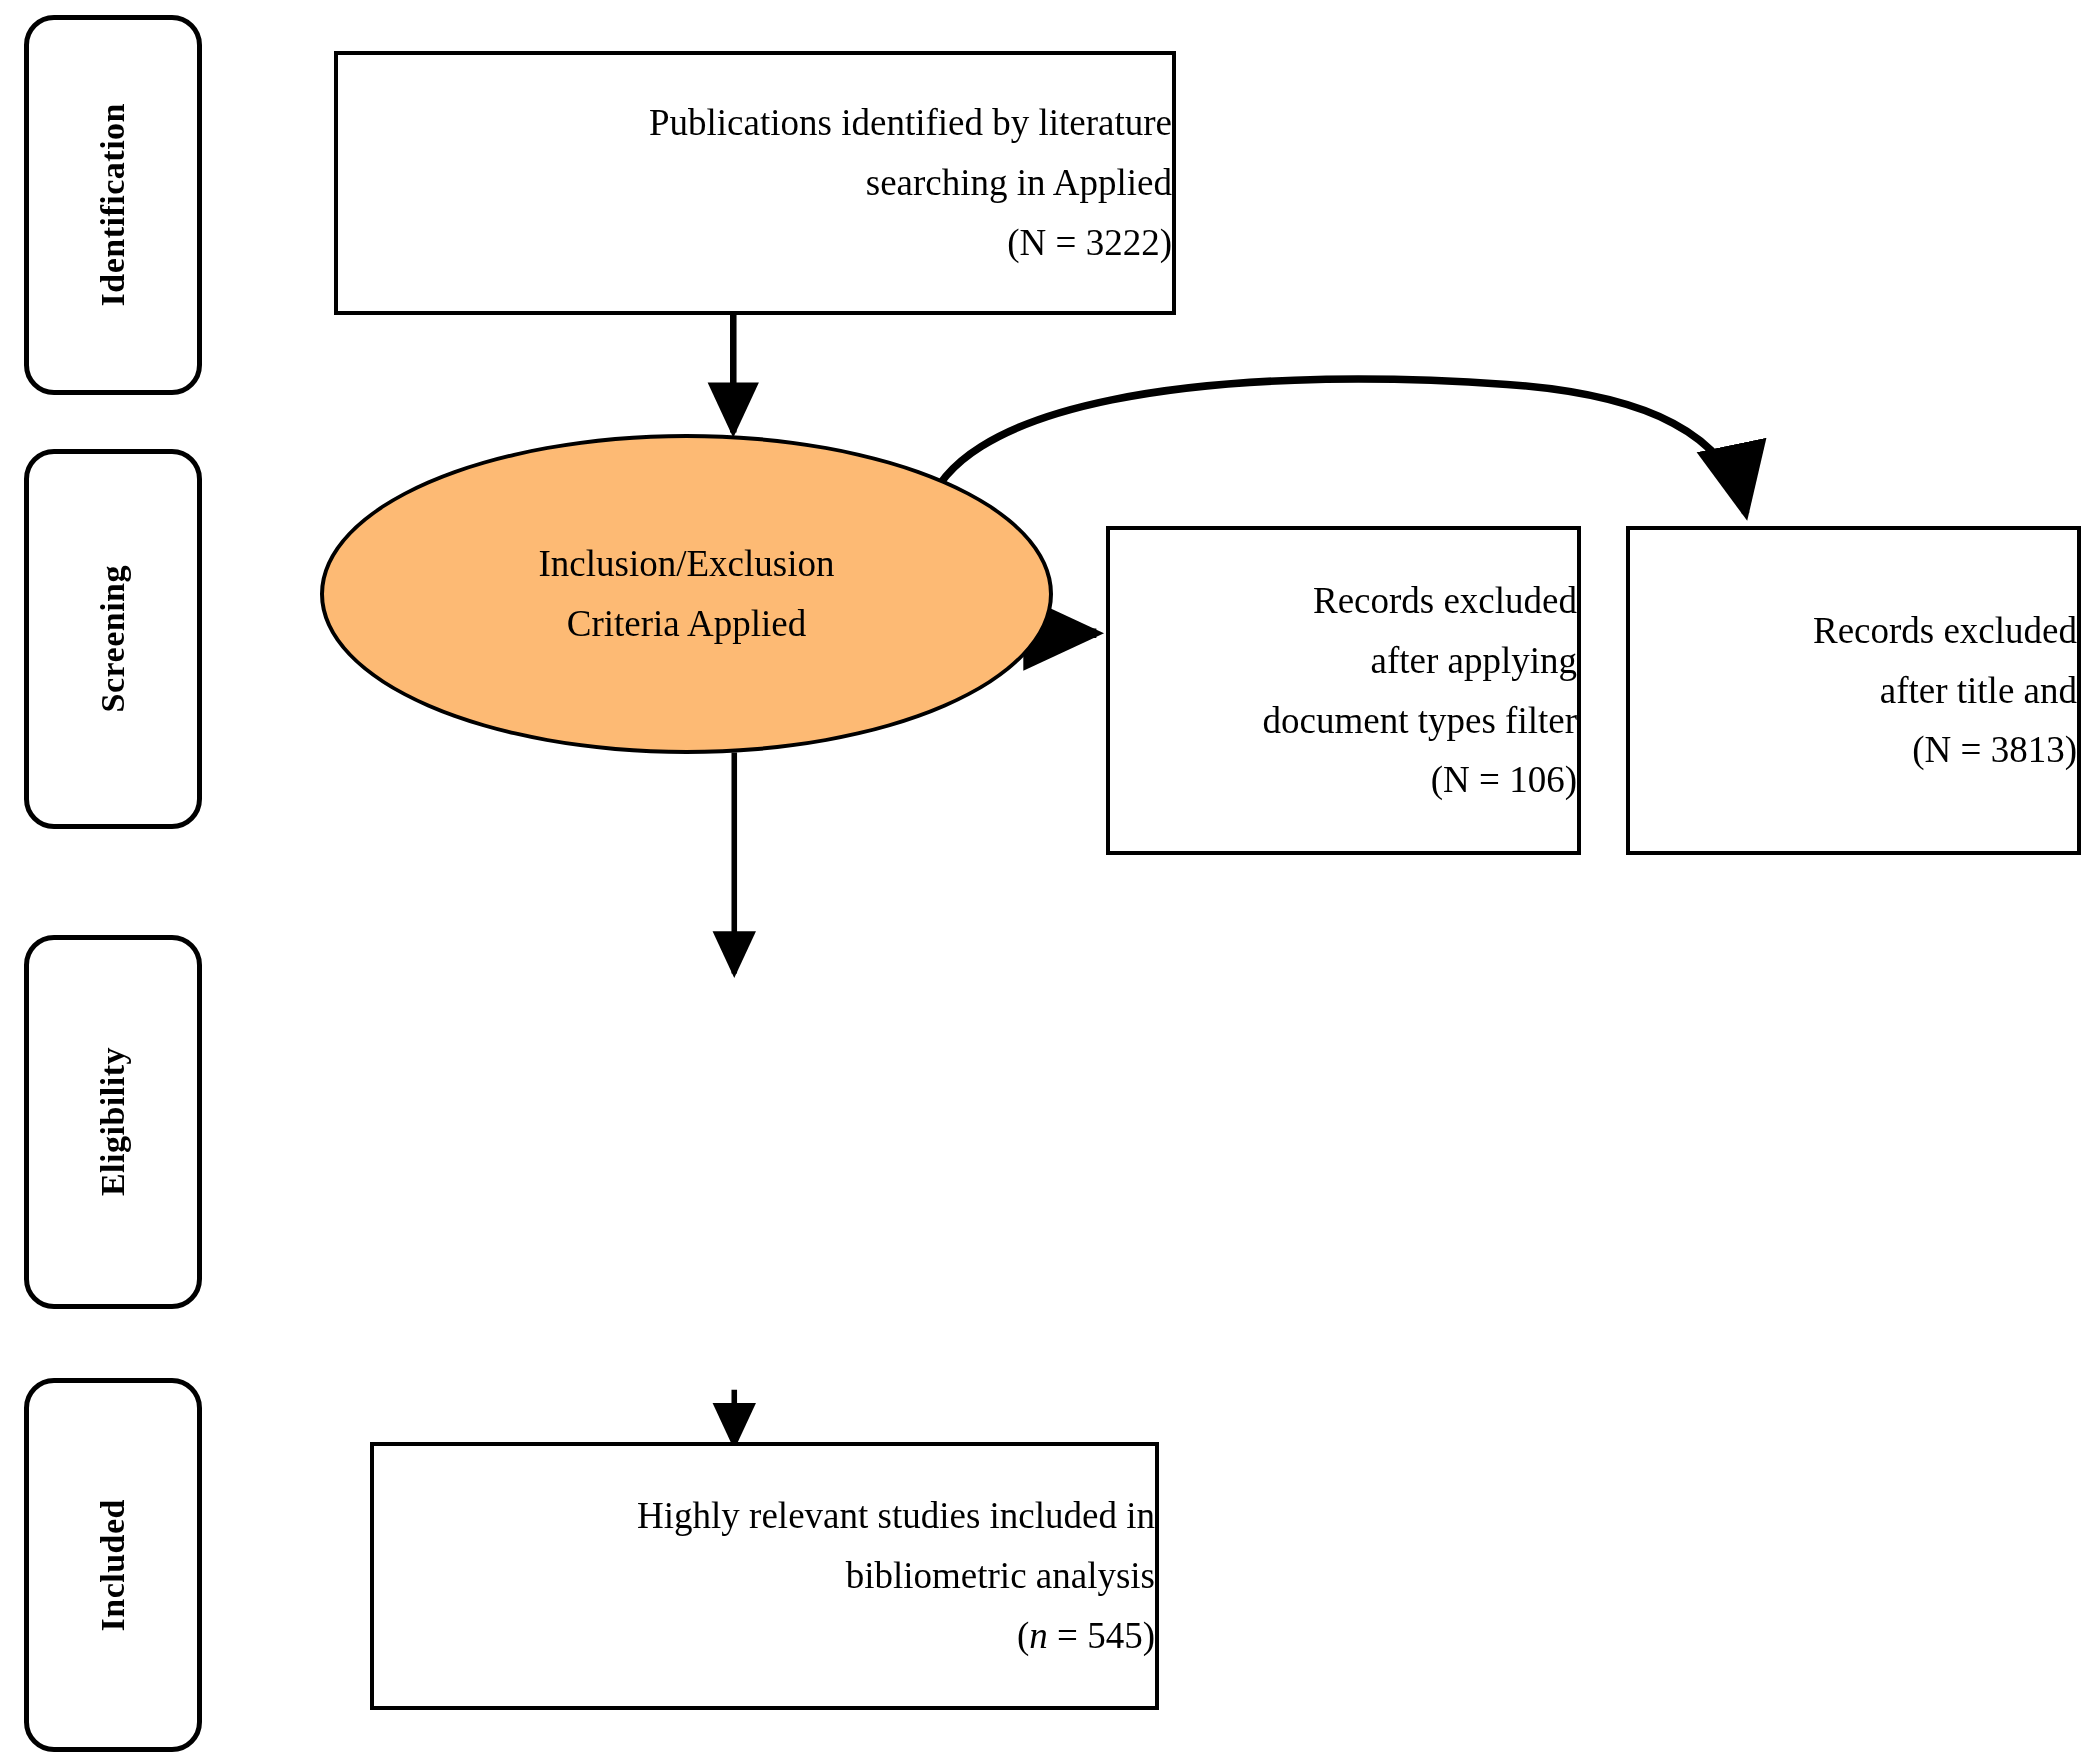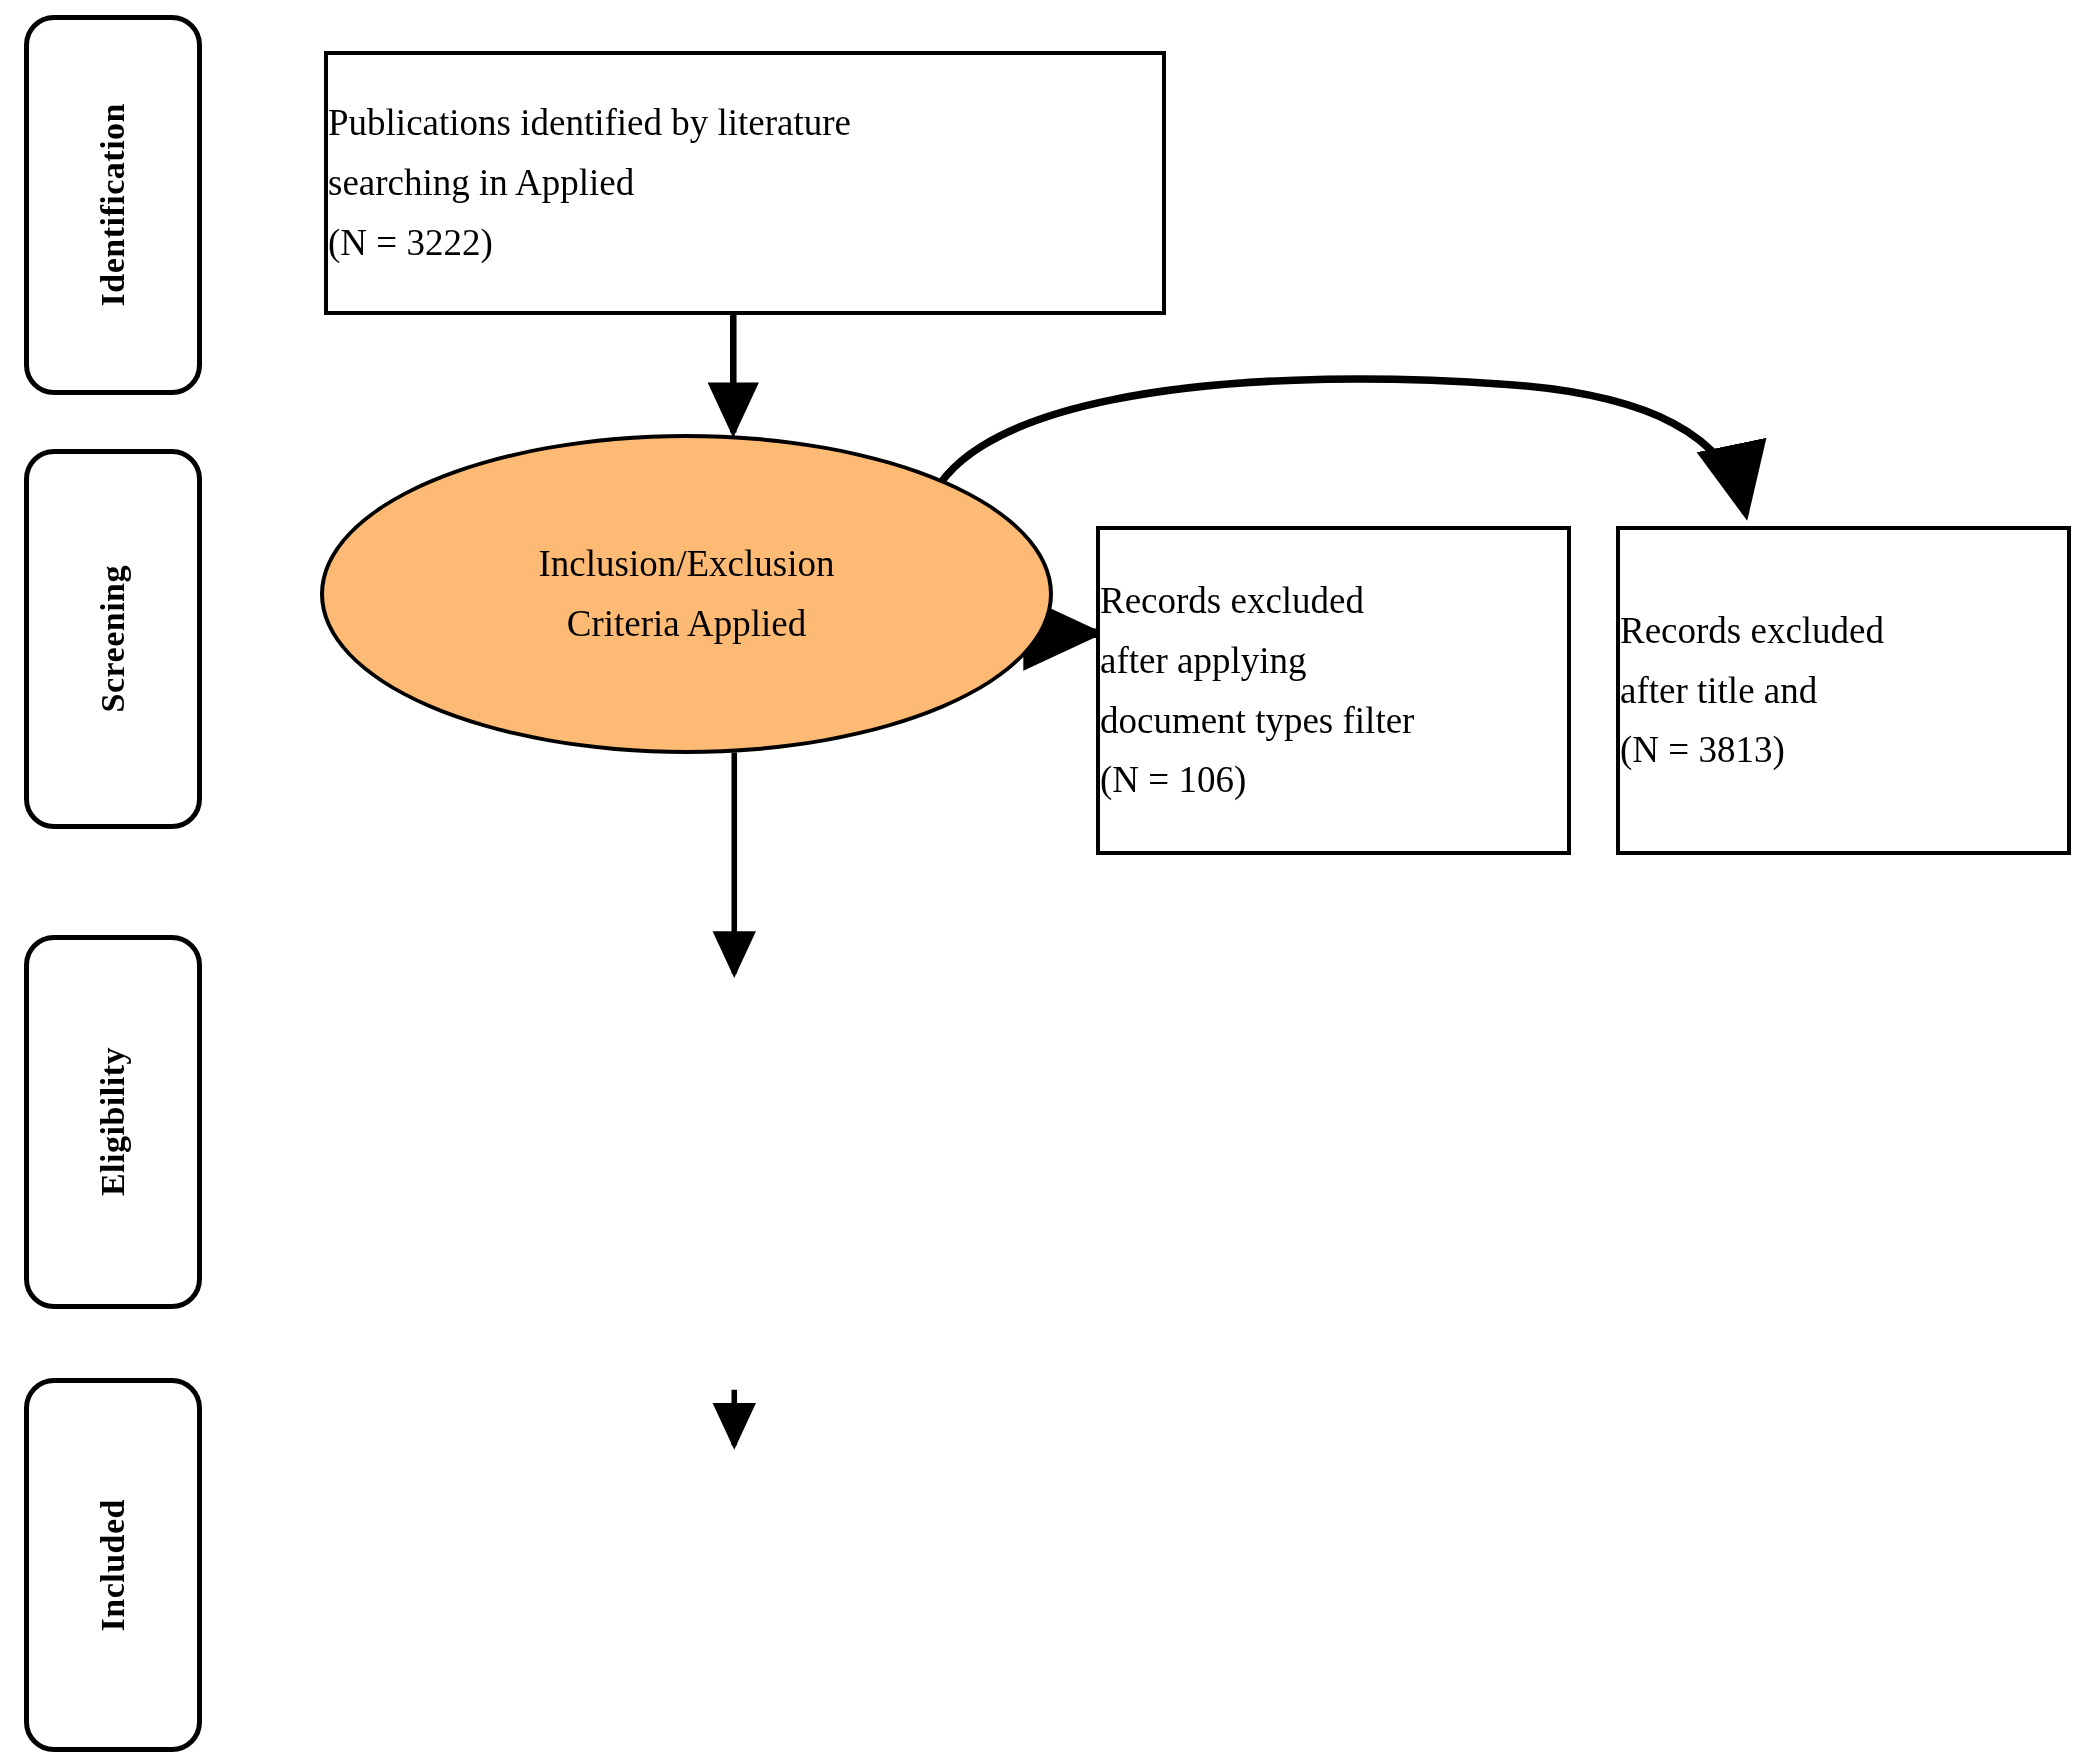--- a/index.html
+++ b/index.html
@@ -38,22 +38,23 @@
     color: #000000;
   }
   
   .node-box {
     position: absolute;
     box-sizing: border-box;
     border: 4.6px solid #000000;
     background: #ffffff;
     display: flex;
     flex-direction: column;
-    align-items: flex-start;
+    align-items: flex-end;
     justify-content: center;
+    margin-left: 10px;
   }
   .node-ellipse {
     position: absolute;
     box-sizing: border-box;
     border: 4.6px solid #000000;
     border-radius: 50%;
     background: #fdba74;
     display: flex;
     flex-direction: column;
     align-items: center;
@@ -137,15 +138,20 @@
     <div class="node-line">(N = 106)</div>
   </div>
 
   <div class="node-box" style="left:1616px; top:526px; width:455px; height:329px;">
     <div class="node-line">Records excluded</div>
     <div class="node-line">after title and</div>
     <div class="node-line">(N = 3813)</div>
   </div>
 
 
+  <div class="node-box" style="left:360px; top:1442px; width:789px; height:268px;">
+    <div class="node-line">Highly relevant studies included in</div>
+    <div class="node-line">bibliometric analysis</div>
+    <div class="node-line"><span>(</span><span class="ital">n</span><span> = </span><span>545</span><span>)</span></div>
+  </div>
 
 </div>
 
 
 </body></html>

